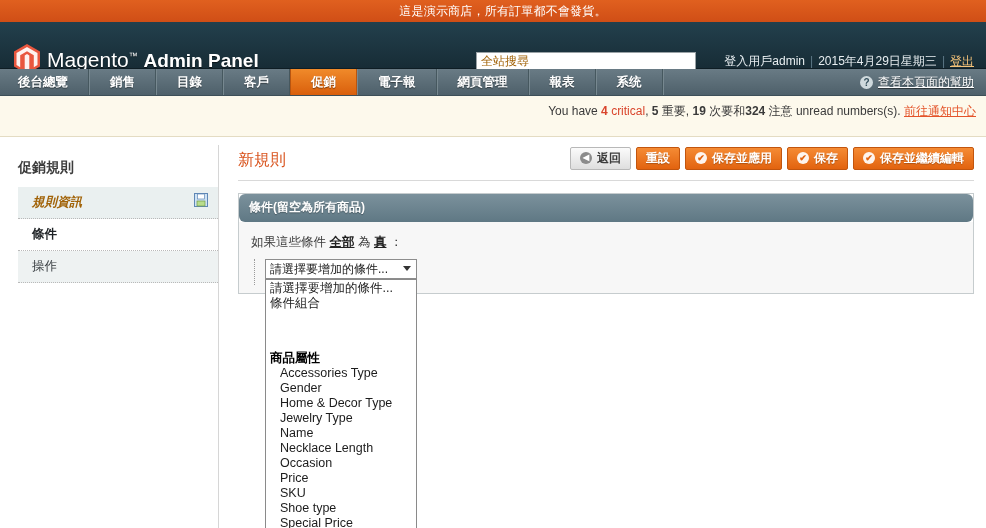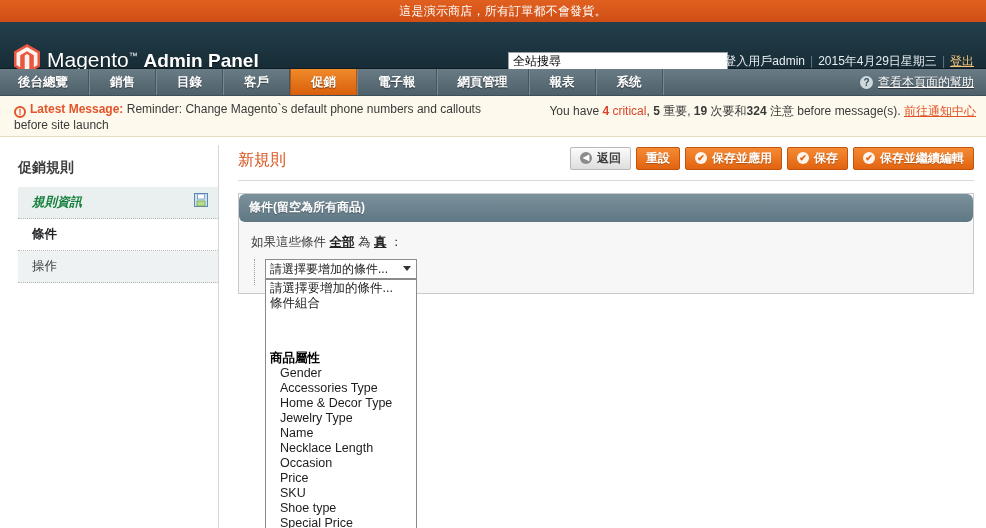--- a/index.html
+++ b/index.html
@@ -49,24 +49,23 @@
   .logo-text .tm { font-size: 9px; vertical-align: super; }
   .logo-text .admin { font-weight: bold; font-size: 19px; }
 
   .global-search {
     position: absolute; left: 476px; top: 30px;
     width: 220px; height: 19px;
     background: #ffffff;
     border: 1px solid #9aa2a6;
     font-family: "Liberation Sans", sans-serif;
     font-size: 12px;
-    color: #000000;
+    color: #a16207;
     padding: 0 4px;
     line-height: 17px;
-    margin-left: 32px;
   }
   .header-right {
     position: absolute; right: 12px; top: 31px;
     color: #e8eef1; font-size: 12px; white-space: nowrap;
   }
   .header-right .sep { color: #5d7886; margin: 0 5px; }
   .header-right a.logout { color: #f5c37a; text-decoration: underline; }
 
   
   .nav {
@@ -155,21 +154,21 @@
     font-size: 14px; color: #3d3d3d; font-weight: bold;
   }
   .side-item {
     position: relative;
     margin: 0 0 0 18px;
     padding: 7px 10px 7px 14px;
     font-size: 12.5px;
     border-bottom: 1px dotted #b9b9b9;
     color: #33393d;
   }
-  .side-item.info { background: #eaf0f0; font-style: italic; font-weight: bold; color: #15803d; }
+  .side-item.info { background: #eaf0f0; font-style: italic; font-weight: bold; color: #a16207; }
   .side-item.active { background: #ffffff; font-weight: bold; color: #1f2326; border-bottom: 1px dotted #b9b9b9; }
   .side-item.plain { background: #eef2f2; }
   .save-icon {
     position: absolute; right: 10px; top: 6px;
     width: 14px; height: 14px;
   }
 
   .main {
     position: absolute; left: 220px; top: 0; right: 0; height: 416px;
     padding: 10px 12px 0 18px;
@@ -320,34 +319,30 @@
     <div class="nav-item">報表</div>
     <div class="nav-item">系统</div>
     <div class="nav-spacer"></div>
     <div class="nav-help">
       <span class="help-icon">?</span>
       <span class="txt">查看本頁面的幫助</span>
     </div>
   </div>
 
   <div class="msgbar">
-    <div class="msg-left">
-      <span class="bullet">!</span><b class="lbl">Latest Message:</b>
-      <span>Reminder: Change Magento`s default phone numbers and callouts before site launch</span>
-    </div>
     <div class="msg-right">
       <span>You have</span>
       <b class="crit">4</b>
       <span class="crit">critical</span>,
       <b>5</b>
       <span>重要</span>,
       <b>19</b>
       <span>次要和</span><b>324</b>
       <span>注意</span>
-      <span>before message(s).</span>
+      <span>unread numbers(s).</span>
       <a href="#">前往通知中心</a>
     </div>
   </div>
 
   <div class="content">
 
     <div class="sidebar">
       <h3>促銷規則</h3>
 
       <div class="side-item info">
@@ -411,22 +406,22 @@
             <div class="select-wrap">
               <div class="select-box">
                 <span>請選擇要增加的條件...</span>
                 <span class="select-arrow"></span>
               </div>
 
               <div class="dropdown">
                 <div class="opt">請選擇要增加的條件...</div>
                 <div class="opt">條件組合</div>
                 <div class="opt group">商品屬性</div>
+                <div class="opt child">Accessories Type</div>
                 <div class="opt child">Gender</div>
-                <div class="opt child">Accessories Type</div>
                 <div class="opt child">Home &amp; Decor Type</div>
                 <div class="opt child">Jewelry Type</div>
                 <div class="opt child">Name</div>
                 <div class="opt child">Necklace Length</div>
                 <div class="opt child">Occasion</div>
                 <div class="opt child">Price</div>
                 <div class="opt child">SKU</div>
                 <div class="opt child">Shoe type</div>
                 <div class="opt child">Special Price</div>
                 <div class="opt child">Type</div>

